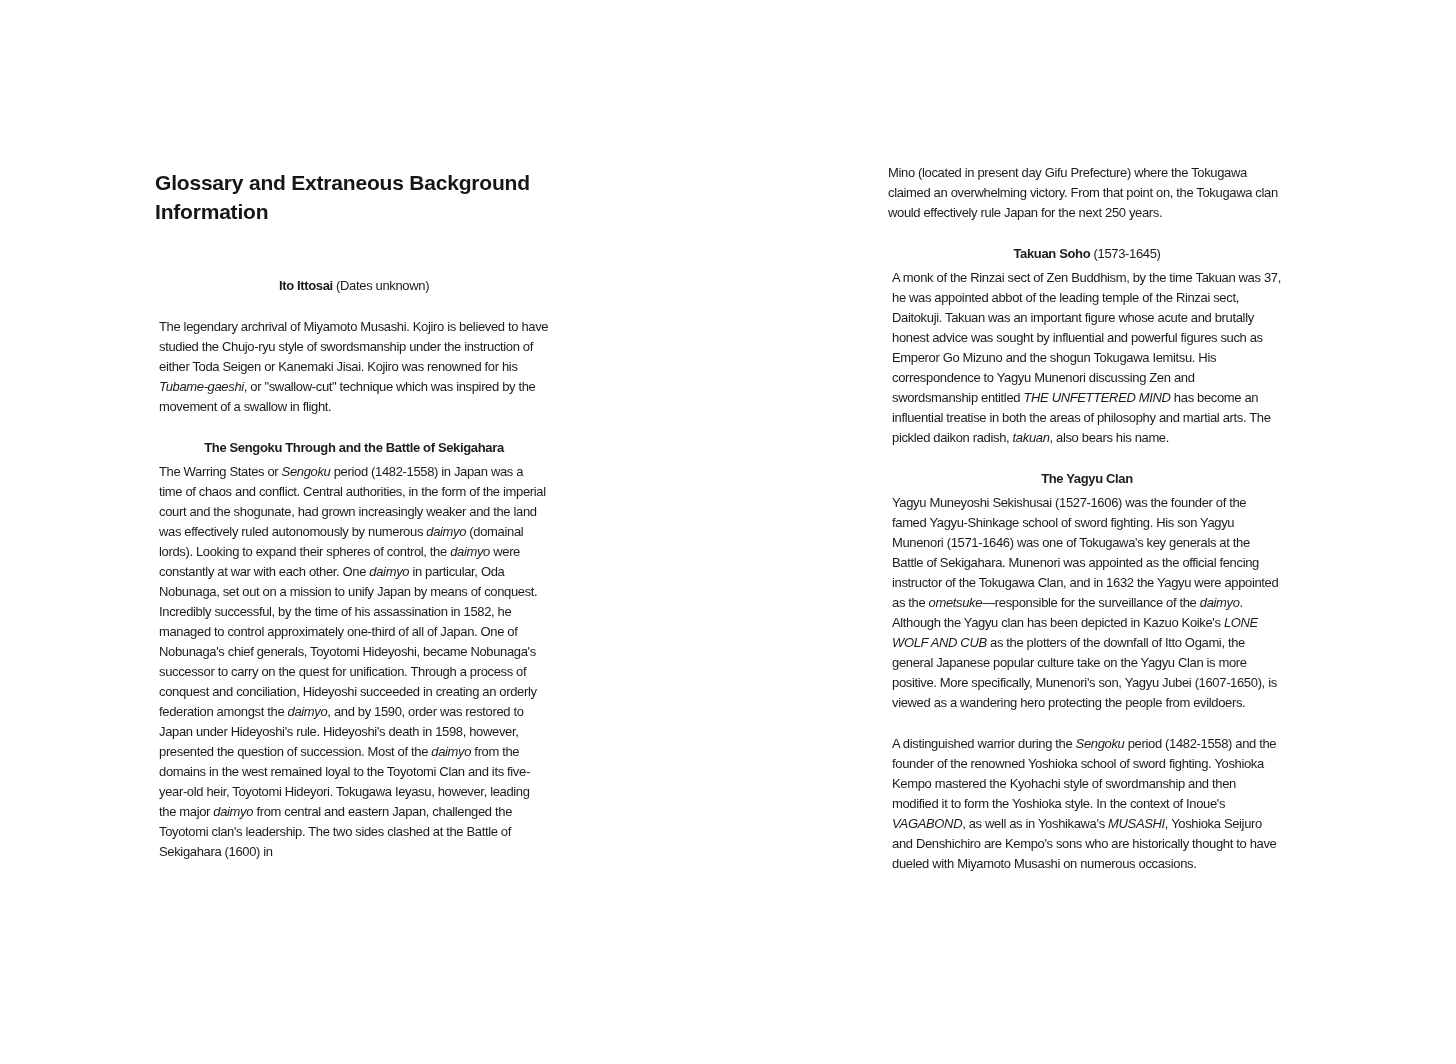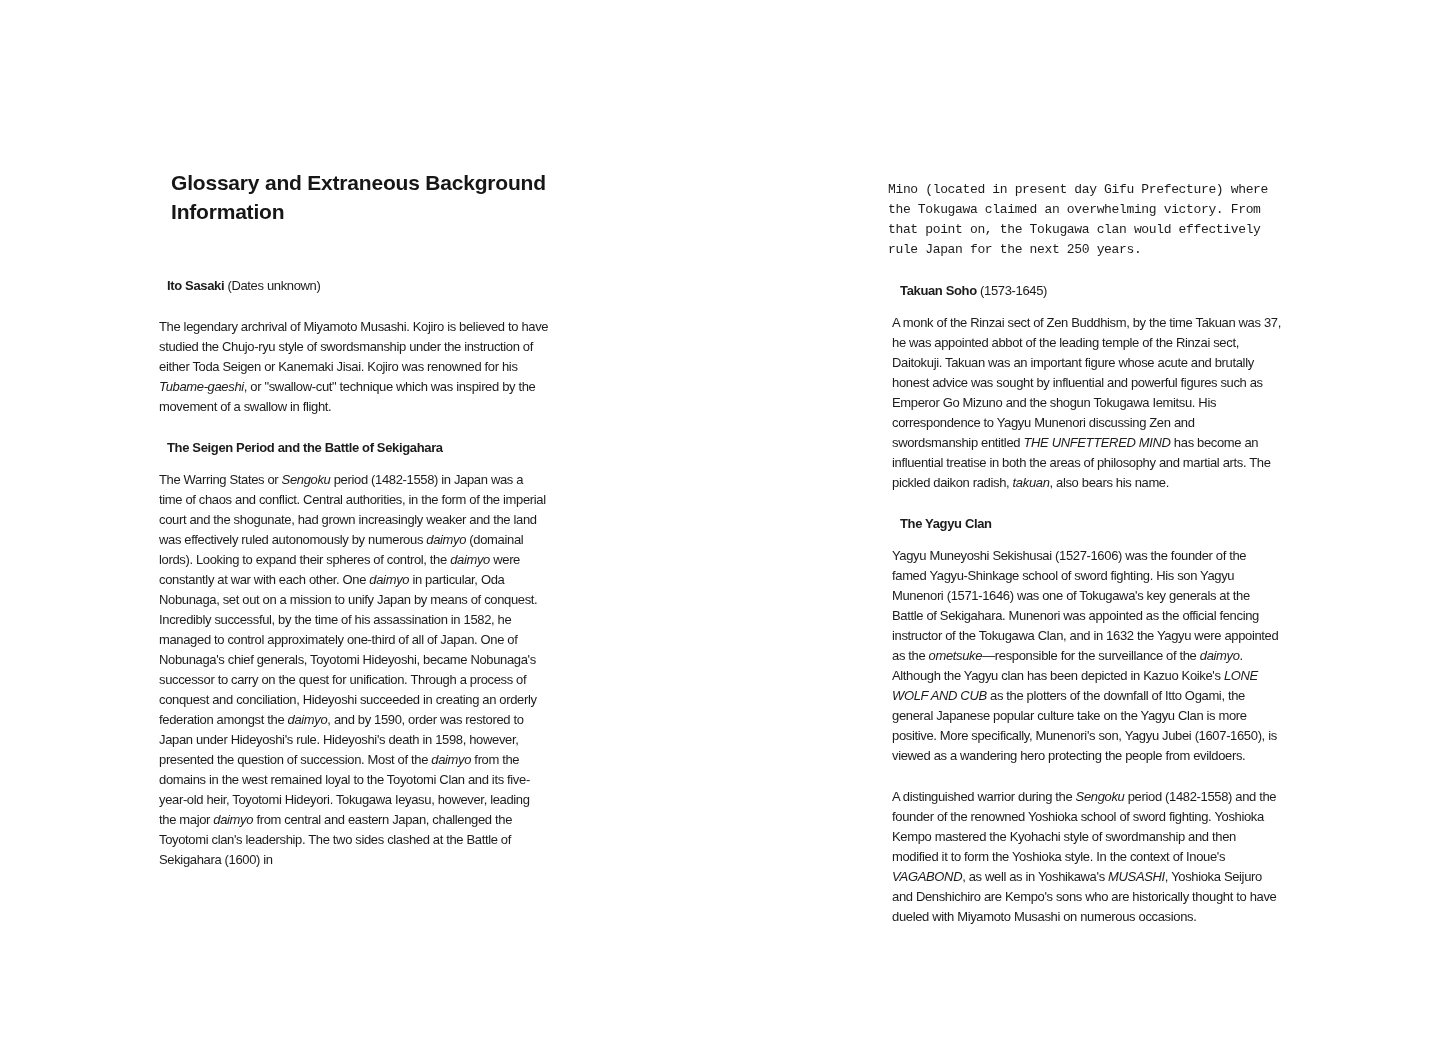--- a/index.html
+++ b/index.html
@@ -31,64 +31,64 @@
   .page-right {
     left: 888px;
     top: 163px;
     width: 398px;
   }
   .title {
     font-size: 21px;
     line-height: 29px;
     font-weight: bold;
     letter-spacing: -0.2px;
-    margin: 0 0 50px 16px;
+    margin: 0 0 50px 0;
     color: #161616;
   }
   .entry {
     margin: 0 0 21px 0;
   }
   .entry-heading {
     font-size: 13px;
     line-height: 20px;
     letter-spacing: -0.35px;
     font-weight: normal;
-    margin: 12px;
+    margin: 4px;
+    text-align: center;
   }
   .entry-body {
     font-size: 13px;
     line-height: 20px;
     letter-spacing: -0.35px;
     margin: 4px;
   }
   .continuation {
-    margin: 17px 0 21px 0;
-    font-family: Liberation Mono, monospace;
+    margin: 0 0 21px 0;
   }
   .b { font-weight: bold; }
   .i { font-style: italic; }
 </style>
 </head>
 <body>
 
 <div class="spread">
 
   <div class="page page-left">
     <h1 class="title">Glossary and Extraneous Background Information</h1>
 
     <section class="entry">
-      <h2 class="entry-heading"><span class="b">Ito Sasaki</span><span> (Dates unknown)</span></h2>
+      <h2 class="entry-heading"><span class="b">Ito Ittosai</span><span> (Dates unknown)</span></h2>
     </section>
 
     <section class="entry">
       <p class="entry-body"><span>The legendary archrival of Miyamoto Musashi. Kojiro is believed to have studied the Chujo-ryu style of swordsmanship under the instruction of either Toda Seigen or Kanemaki Jisai. Kojiro was renowned for his </span><span class="i">Tubame-gaeshi</span><span>, or "swallow-cut" technique which was inspired by the movement of a swallow in flight.</span></p>
     </section>
 
     <section class="entry">
-      <h2 class="entry-heading"><span class="b">The Seigen Period and the Battle of Sekigahara</span></h2>
+      <h2 class="entry-heading"><span class="b">The Sengoku Through and the Battle of Sekigahara</span></h2>
       <p class="entry-body"><span>The Warring States or </span><span class="i">Sengoku</span><span> period (1482-1558) in Japan was a time of chaos and conflict. Central authorities, in the form of the imperial court and the shogunate, had grown increasingly weaker and the land was effectively ruled autonomously by numerous </span><span class="i">daimyo</span><span> (domainal lords). Looking to expand their spheres of control, the </span><span class="i">daimyo</span><span> were constantly at war with each other. One </span><span class="i">daimyo</span><span> in particular, Oda Nobunaga, set out on a mission to unify Japan by means of conquest. Incredibly successful, by the time of his assassination in 1582, he managed to control approximately one-third of all of Japan. One of Nobunaga's chief generals, Toyotomi Hideyoshi, became Nobunaga's successor to carry on the quest for unification. Through a process of conquest and conciliation, Hideyoshi succeeded in creating an orderly federation amongst the </span><span class="i">daimyo</span><span>, and by 1590, order was restored to Japan under Hideyoshi's rule. Hideyoshi's death in 1598, however, presented the question of succession. Most of the </span><span class="i">daimyo</span><span> from the domains in the west remained loyal to the Toyotomi Clan and its five-year-old heir, Toyotomi Hideyori. Tokugawa Ieyasu, however, leading the major </span><span class="i">daimyo</span><span> from central and eastern Japan, challenged the Toyotomi clan's leadership. The two sides clashed at the Battle of Sekigahara (1600) in</span></p>
     </section>
   </div>
 
   <div class="page page-right">
     <p class="entry-body continuation"><span>Mino (located in present day Gifu Prefecture) where the Tokugawa claimed an overwhelming victory. From that point on, the Tokugawa clan would effectively rule Japan for the next 250 years.</span></p>
 
     <section class="entry">
       <h2 class="entry-heading"><span class="b">Takuan Soho</span><span> (1573-1645)</span></h2>
       <p class="entry-body"><span>A monk of the Rinzai sect of Zen Buddhism, by the time Takuan was 37, he was appointed abbot of the leading temple of the Rinzai sect, Daitokuji. Takuan was an important figure whose acute and brutally honest advice was sought by influential and powerful figures such as Emperor Go Mizuno and the shogun Tokugawa Iemitsu. His correspondence to Yagyu Munenori discussing Zen and swordsmanship entitled </span><span class="i">THE UNFETTERED MIND</span><span> has become an influential treatise in both the areas of philosophy and martial arts. The pickled daikon radish, </span><span class="i">takuan</span><span>, also bears his name.</span></p>

